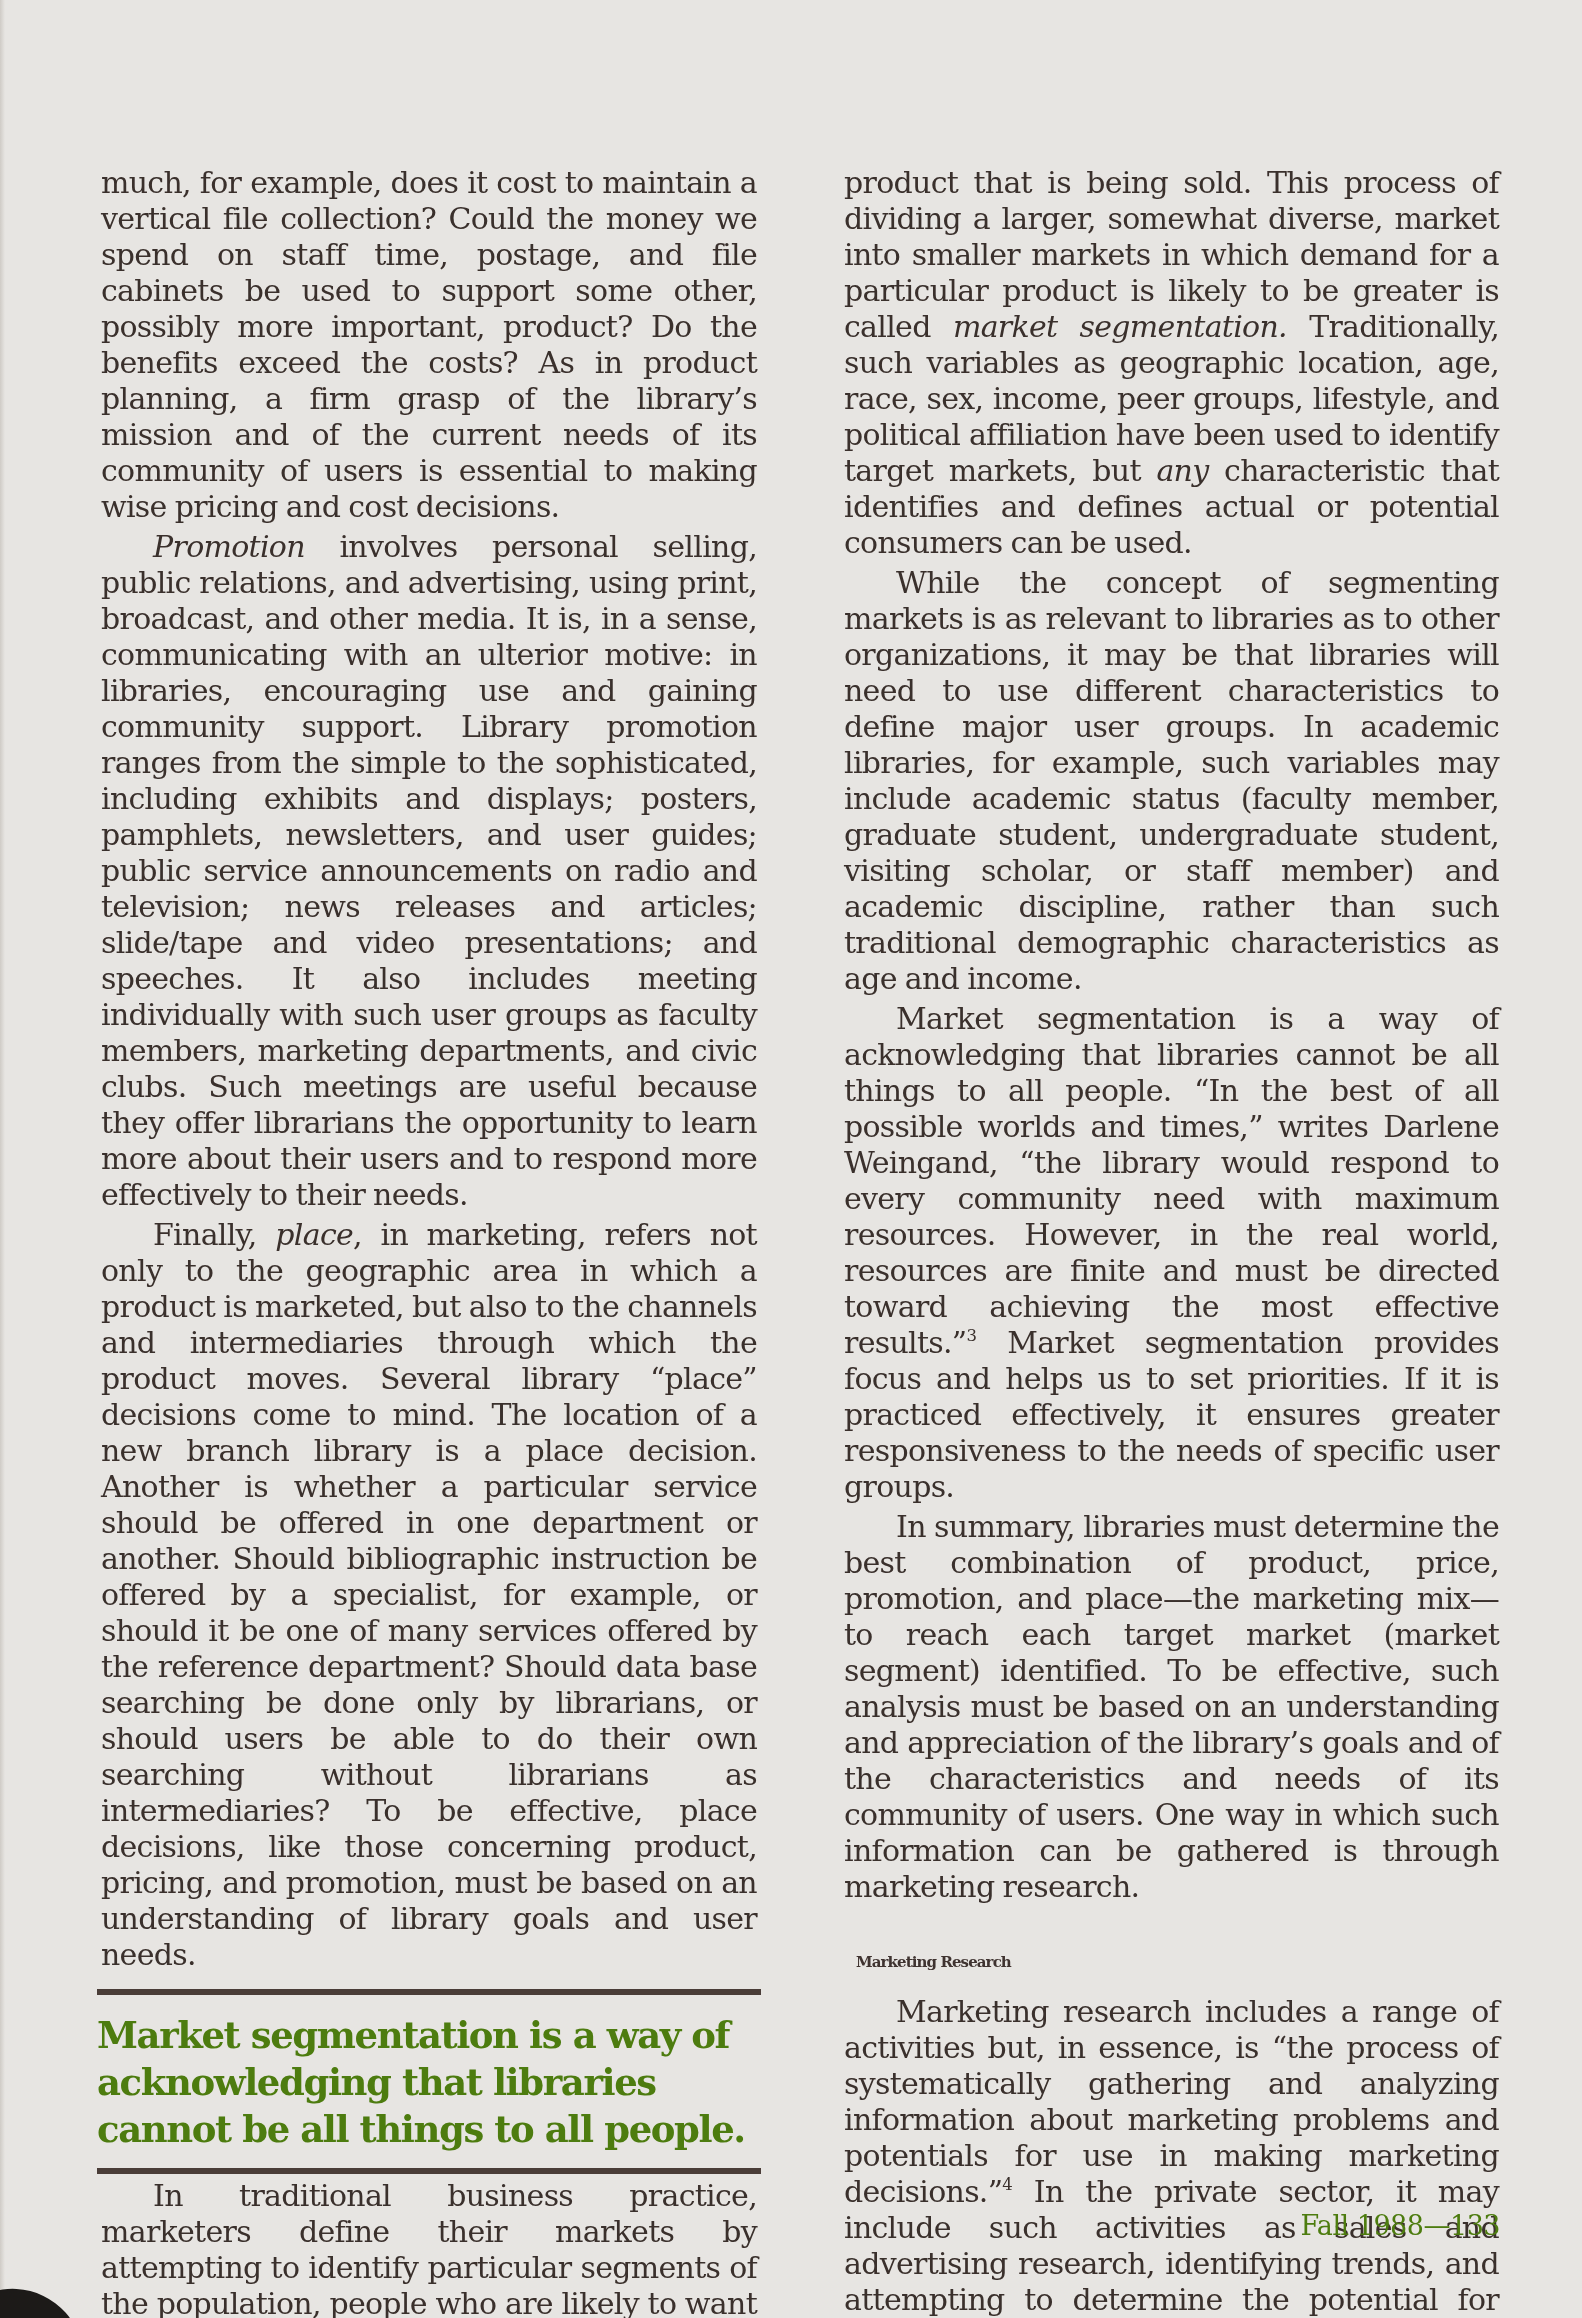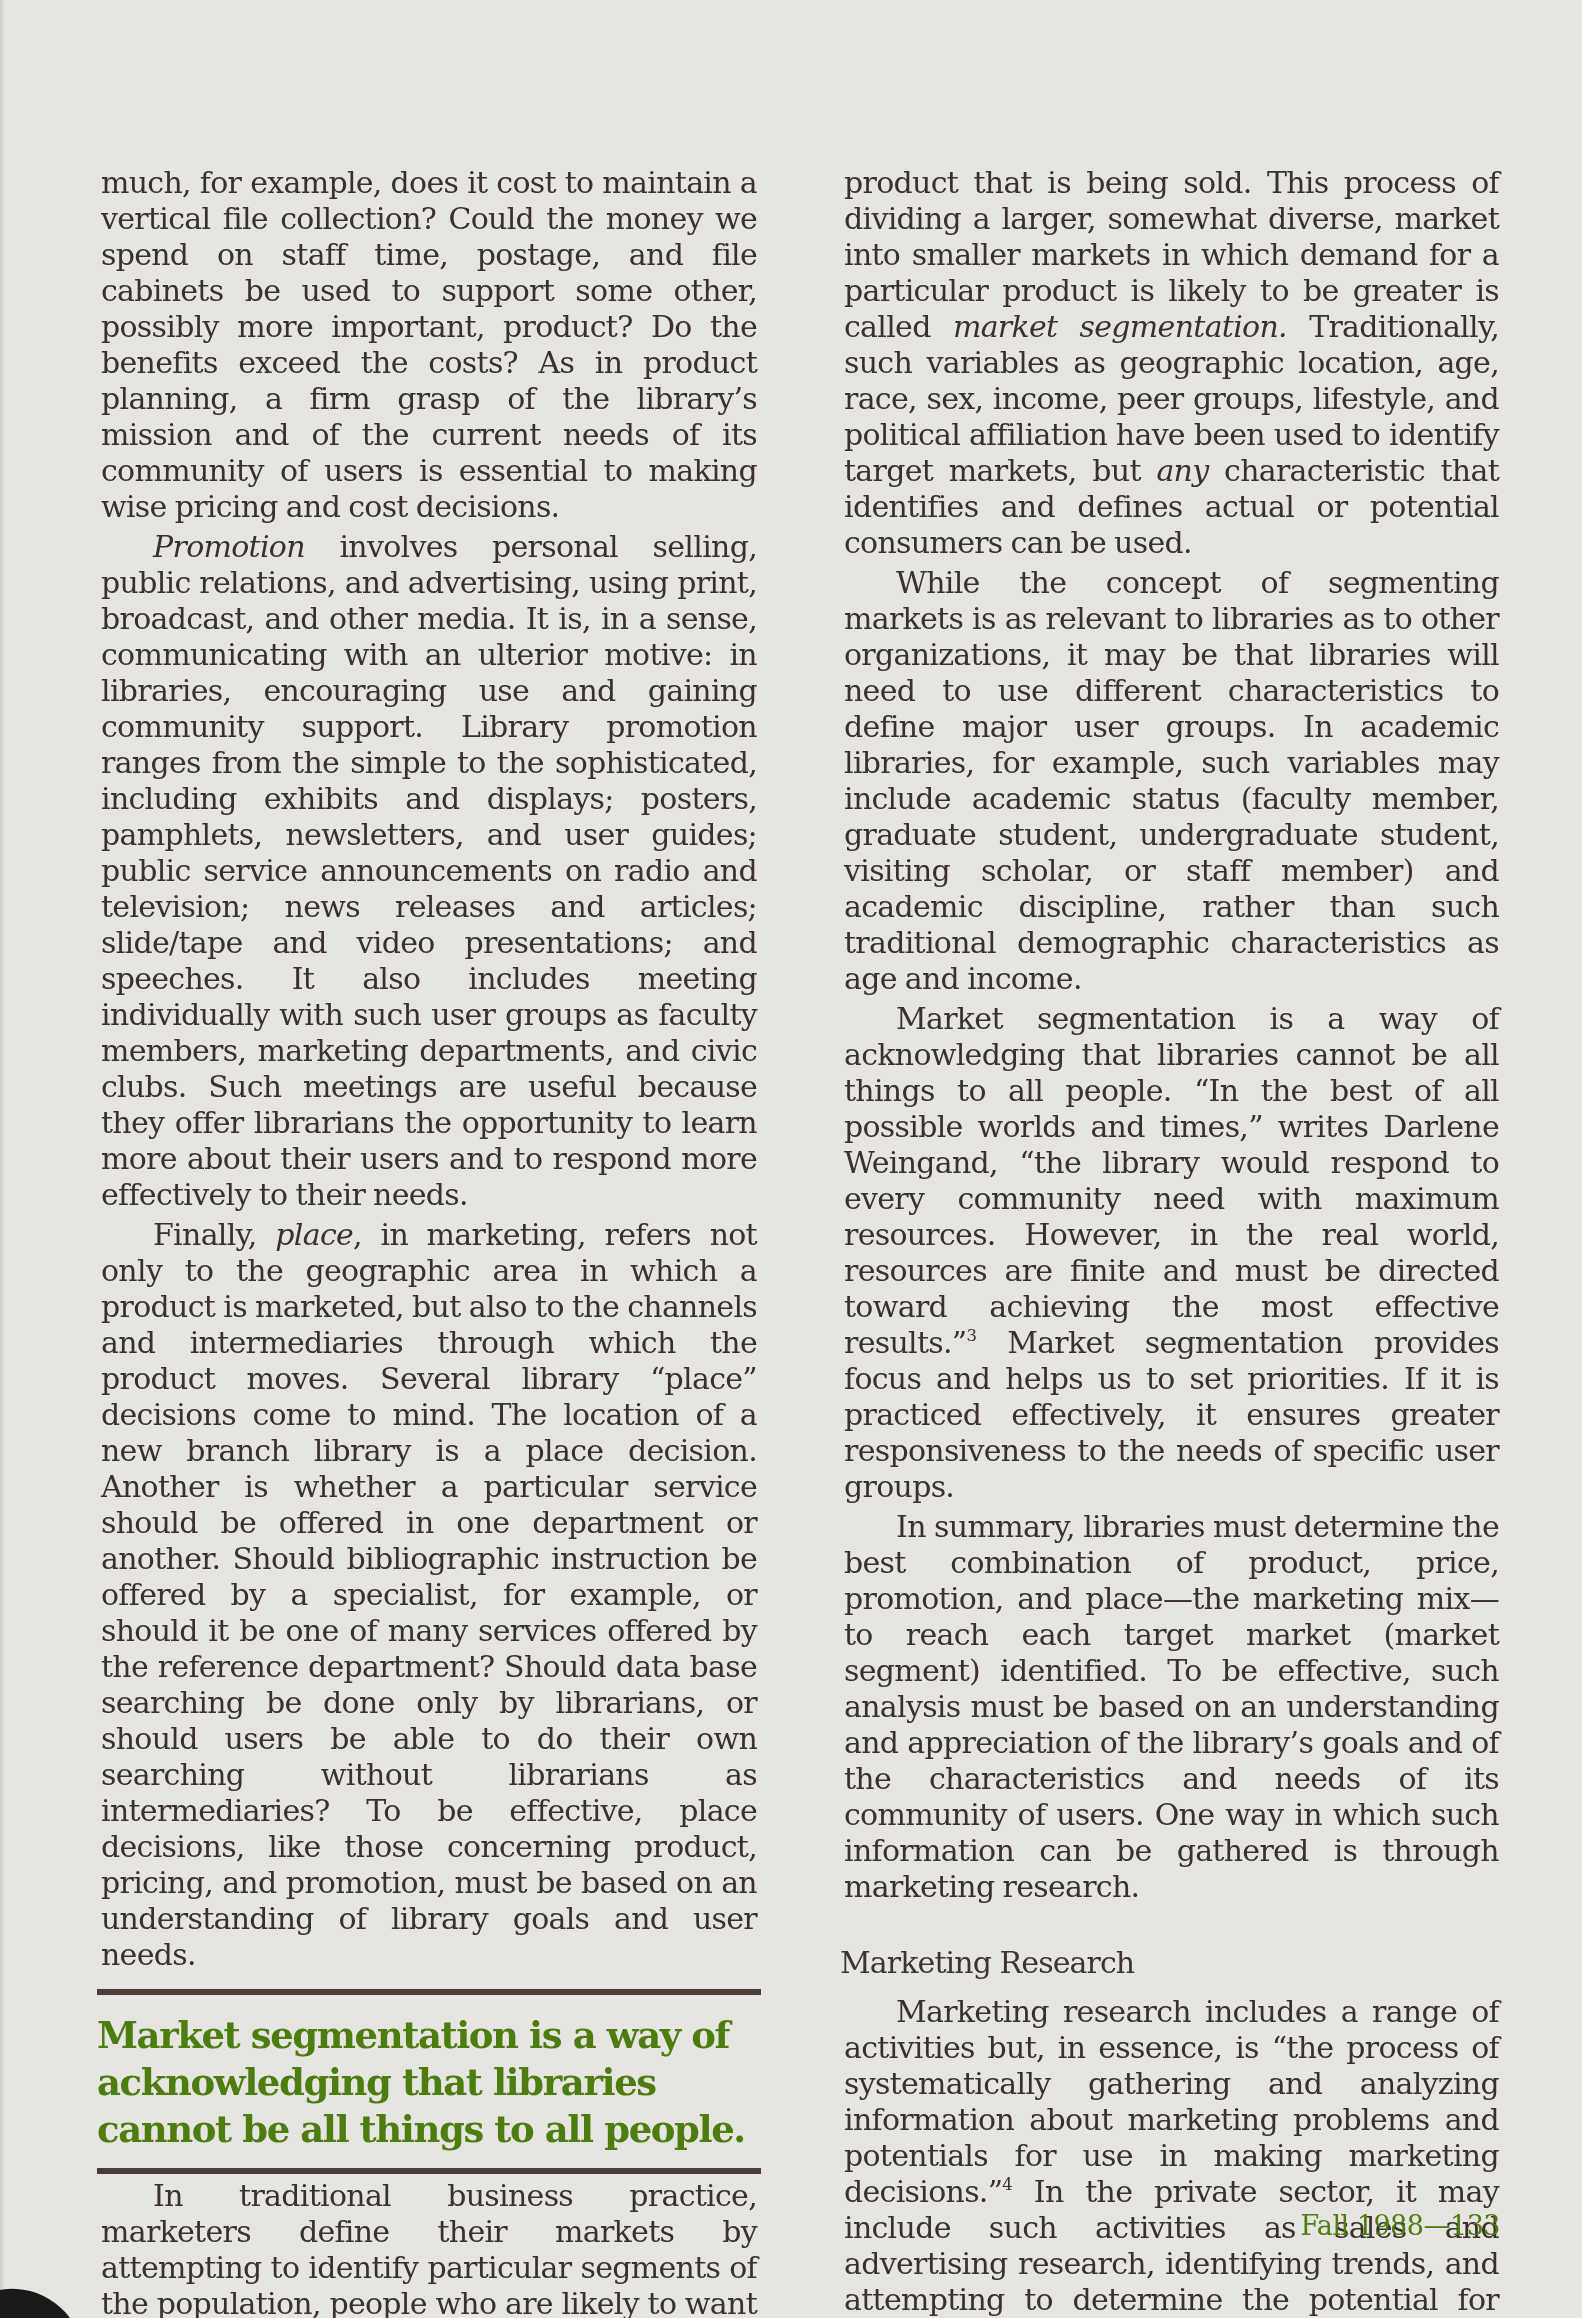--- a/index.html
+++ b/index.html
@@ -74,23 +74,23 @@
   .pull-quote-text {
     margin: 0;
     font-family: "DejaVu Serif", serif;
     font-weight: bold;
     font-size: 37px;
     line-height: 47px;
     letter-spacing: -1.4px;
     color: #4d7c0f;
   }
   .section-heading {
-    margin: 0;
-    font-weight: normal;
-    font-size: 30px;
+    margin: 16px;
+    font-weight: bold;
+    font-size: 15px;
     line-height: 35px;
     letter-spacing: -0.9px;
     color: #3f3330;
   }
   .heading-left {
     margin-top: 52px;
     margin-bottom: 14.2px;
   }
   .heading-right {
     margin-top: 40px;

